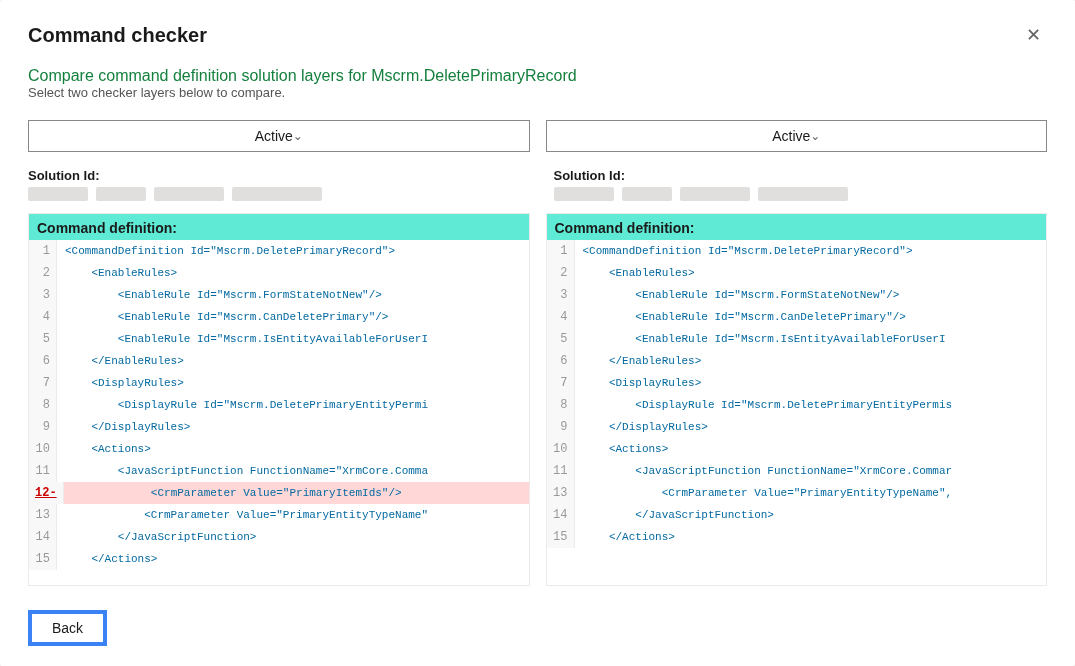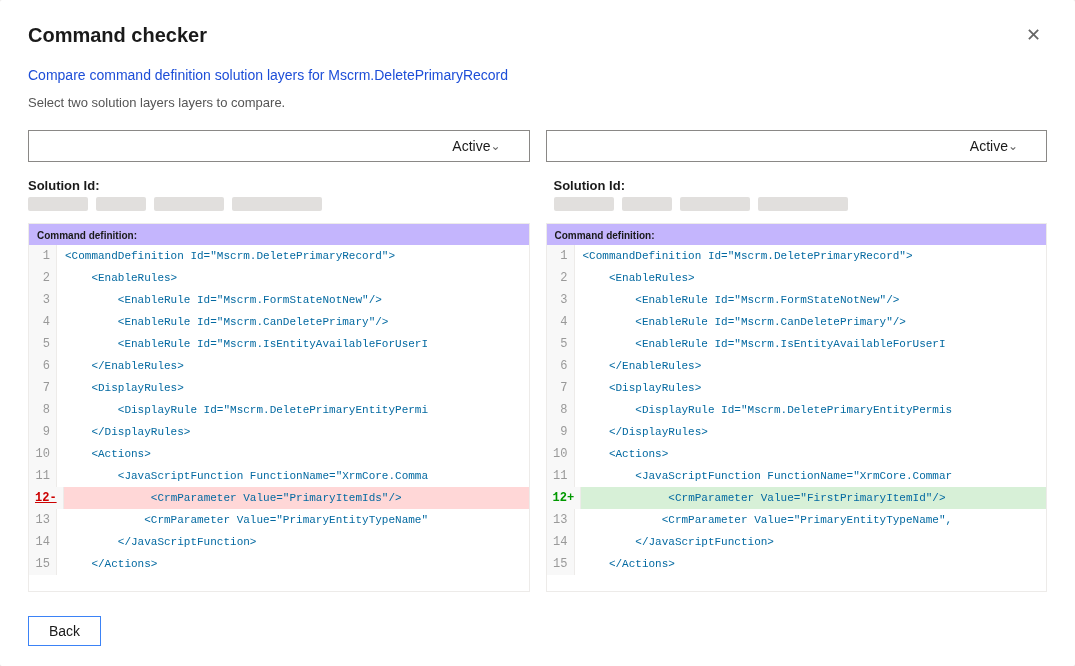--- a/index.html
+++ b/index.html
@@ -39,47 +39,47 @@
       cursor: pointer;
       font-size: 18px;
       color: #666;
       padding: 2px 6px;
       line-height: 1;
     }
     .subtitle-section {
       margin-bottom: 20px;
     }
     .subtitle-main {
-      font-size: 14px;
-      color: #1d4ed8;
-      margin-bottom: 12px;
+      font-size: 16px;
+      color: #15803d;
+      margin-bottom: 0;
     }
     .subtitle-sub {
       font-size: 13px;
       color: #555;
     }
     .dropdowns-row {
       display: flex;
       gap: 16px;
       margin-bottom: 16px;
     }
     .dropdown-wrapper {
       flex: 1;
     }
     .dropdown {
       width: 100%;
-      padding: 7px 28px;
+      padding: 7px 16px;
       border: 1px solid #8a8886;
       background: #fff;
       font-size: 14px;
       color: #1a1a1a;
       cursor: pointer;
       display: flex;
       align-items: center;
-      justify-content: flex-end;
+      justify-content: center;
       user-select: none;
     }
     .chevron-icon {
       font-size: 12px;
       color: #666;
     }
     .solution-id-section {
       display: flex;
       gap: 32px;
       margin-bottom: 12px;
@@ -112,25 +112,25 @@
       flex: 1;
       margin-bottom: 16px;
     }
     .code-panel {
       flex: 1;
       border: 1px solid #edebe9;
       overflow: hidden;
       background: #fff;
     }
     .code-panel-label {
-      font-size: 10px;
+      font-size: 14px;
       font-weight: 600;
       color: #1a1a1a;
       padding: 6px 8px 4px 8px;
-      background: #c4b5fd;
+      background: #5eead4;
     }
     .code-content {
       font-family: 'Consolas', 'Courier New', monospace;
       font-size: 12px;
       overflow: auto;
       max-height: 330px;
     }
     .code-line {
       display: flex;
       align-items: stretch;
@@ -173,40 +173,40 @@
       align-items: center;
       overflow: hidden;
     }
     .footer {
       display: flex;
       align-items: center;
       padding-top: 8px;
     }
     .back-btn {
       padding: 6px 20px;
-      border: 1px solid #3b82f6;
+      border: 4px solid #3b82f6;
       background: #fff;
       font-size: 14px;
       cursor: pointer;
       color: #1a1a1a;
     }
   </style>
 </head>
 <body>
 
 <div class="dialog">
 
   <div class="dialog-header">
     <span class="dialog-title">Command checker</span>
     <button class="close-btn">✕</button>
   </div>
 
   <div class="subtitle-section">
     <div class="subtitle-main">Compare command definition solution layers for Mscrm.DeletePrimaryRecord</div>
-    <div class="subtitle-sub">Select two solution layers layers to compare.</div>
+    <div class="subtitle-sub">Select two checker layers below to compare.</div>
   </div>
 
   <div class="dropdowns-row">
     <div class="dropdown-wrapper">
       <div class="dropdown">
         <span>Active</span>
         <span class="chevron-icon">⌄</span>
       </div>
     </div>
     <div class="dropdown-wrapper">
@@ -346,24 +346,20 @@
             <span class="line-code">    &lt;/DisplayRules&gt;</span>
           </div>
           <div class="code-line">
             <span class="line-num">10</span>
             <span class="line-code">    &lt;Actions&gt;</span>
           </div>
           <div class="code-line">
             <span class="line-num">11</span>
             <span class="line-code">        &lt;JavaScriptFunction FunctionName="XrmCore.Commar</span>
           </div>
-          <div class="code-line highlight-green">
-            <span class="line-num diff-indicator-green">12+</span>
-            <span class="line-code">            &lt;CrmParameter Value="FirstPrimaryItemId"/&gt;</span>
-          </div>
           <div class="code-line">
             <span class="line-num">13</span>
             <span class="line-code">            &lt;CrmParameter Value="PrimaryEntityTypeName",</span>
           </div>
           <div class="code-line">
             <span class="line-num">14</span>
             <span class="line-code">        &lt;/JavaScriptFunction&gt;</span>
           </div>
           <div class="code-line">
             <span class="line-num">15</span>

